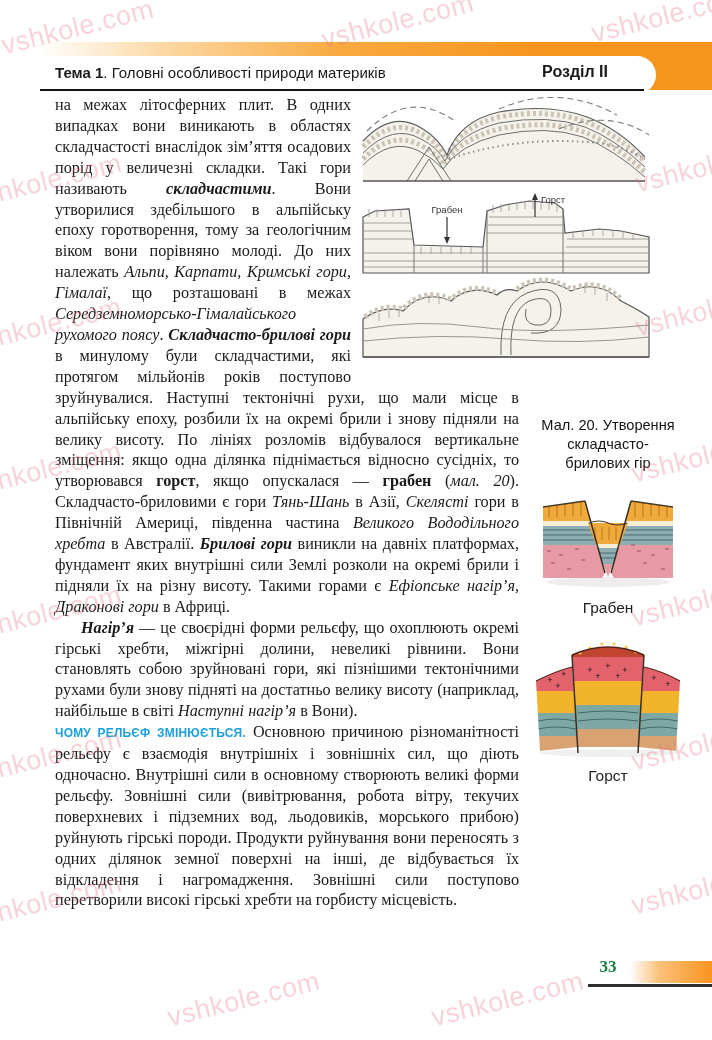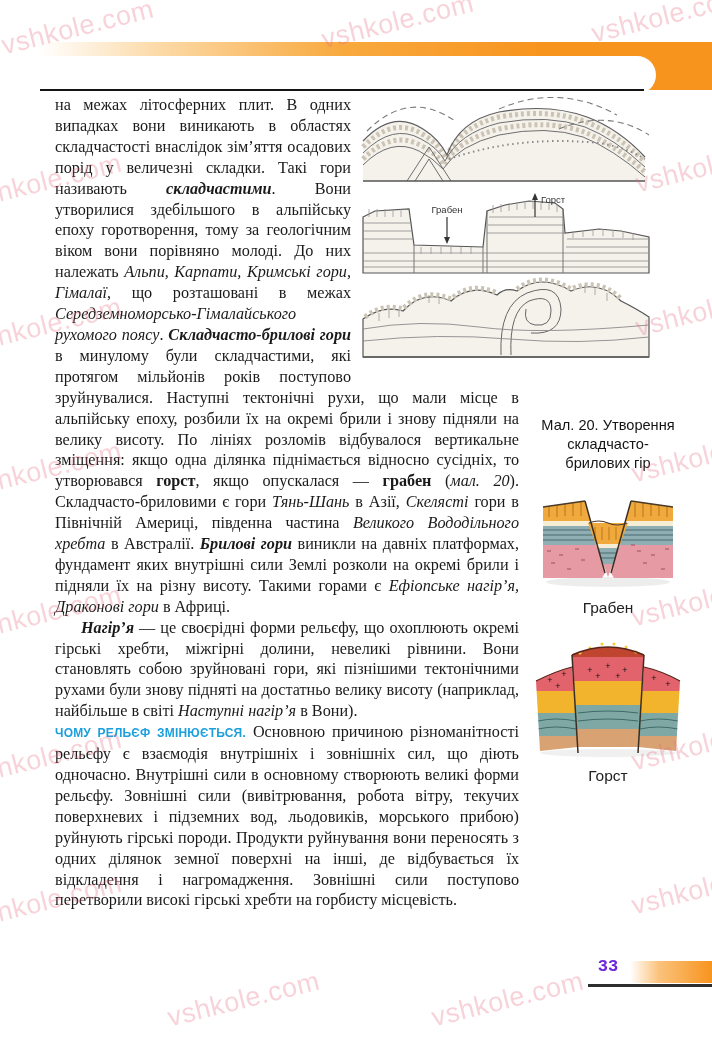--- a/index.html
+++ b/index.html
@@ -35,30 +35,34 @@
   .run-i{font-style:italic;}
   .run-b{font-weight:700;}
   .run-bi{font-weight:700;font-style:italic;}
   .run-head{font-family:"Liberation Sans",sans-serif;font-weight:700;color:#1B9FDD;
       font-size:12px;letter-spacing:.2px;}
   
   .foot-orange{position:absolute;left:630px;top:961px;width:82px;height:22px;
       background:linear-gradient(90deg,rgba(247,148,30,0) 0%,#fbc27c 35%,#F7941E 100%);}
   .foot-line{position:absolute;left:588px;top:984px;width:124px;height:3px;background:#2e2e2e;}
   .page-num{position:absolute;left:588px;top:957px;width:40px;text-align:center;
-      font-family:Liberation Mono, monospace;font-weight:700;font-size:17px;color:#6d28d9;z-index:7;}
+      font-family:Liberation Serif, serif;font-weight:700;font-size:17px;color:#15803d;z-index:7;}
   svg text{font-family:"Liberation Sans",sans-serif;}
 </style>
 </head>
 <body>
 
 <div class="page">
 
   <div class="header-orange"></div>
   <div class="header-pill">
+    <div class="header-row">
+      <div><span class="ht-bold">Тема 1</span><span>. Головні особливості природи материків</span></div>
+      <div class="header-right">Розділ II</div>
+    </div>
     <div class="header-underline"></div>
   </div>
 
   <svg class="fig-main" viewBox="0 0 295 268">
 
     <g>
       <path d="M4,84 L4,44 Q34,12 64,32 Q80,42 88,58 Q100,24 140,15 Q190,6 228,20 Q260,32 286,60 L286,84 Z" fill="#f5f2ec" stroke="none"></path>
       <path d="M4,50 Q34,19 63,37 Q79,46 87,61 Q100,30 140,20 Q190,11 227,25 Q258,37 286,65" fill="none" stroke="#cbc3b4" stroke-width="5" stroke-dasharray="3 3"></path>
       <path d="M4,62 Q33,33 61,48 Q76,55 85,68 Q100,42 140,32 Q189,22 225,35 Q255,47 286,75" fill="none" stroke="#cbc3b4" stroke-width="5" stroke-dasharray="3 3"></path>
       <path d="M4,44 Q34,12 64,32 Q80,42 88,58 Q100,24 140,15 Q190,6 228,20 Q260,32 286,60" fill="none" stroke="#5e5e5e" stroke-width="1.2"></path>

